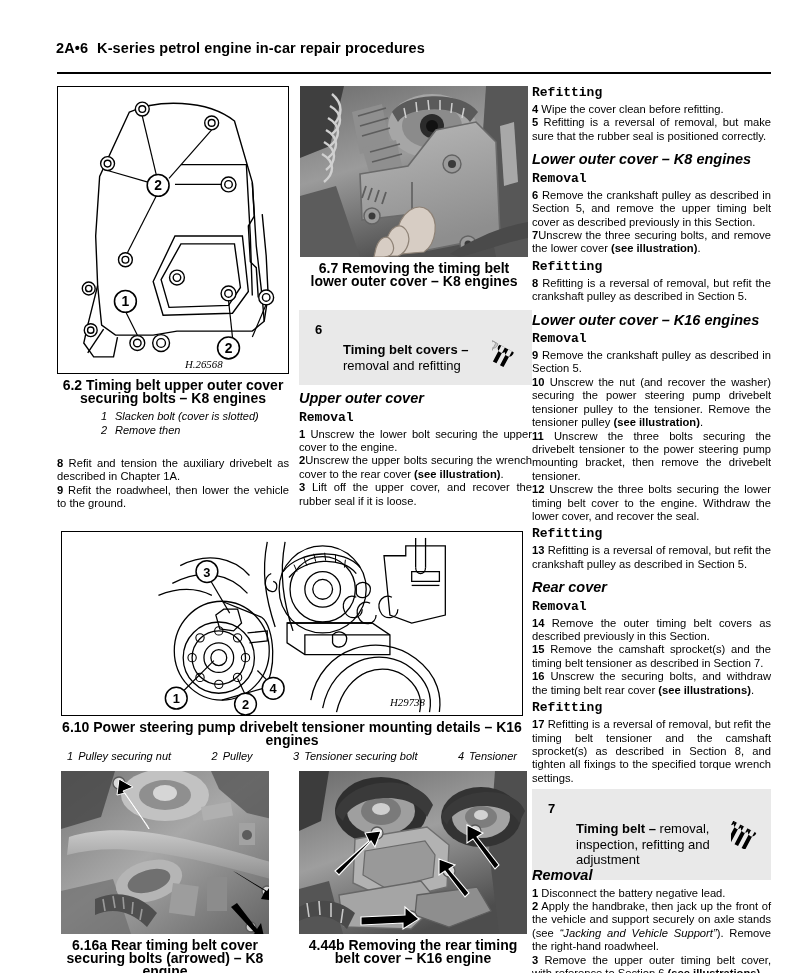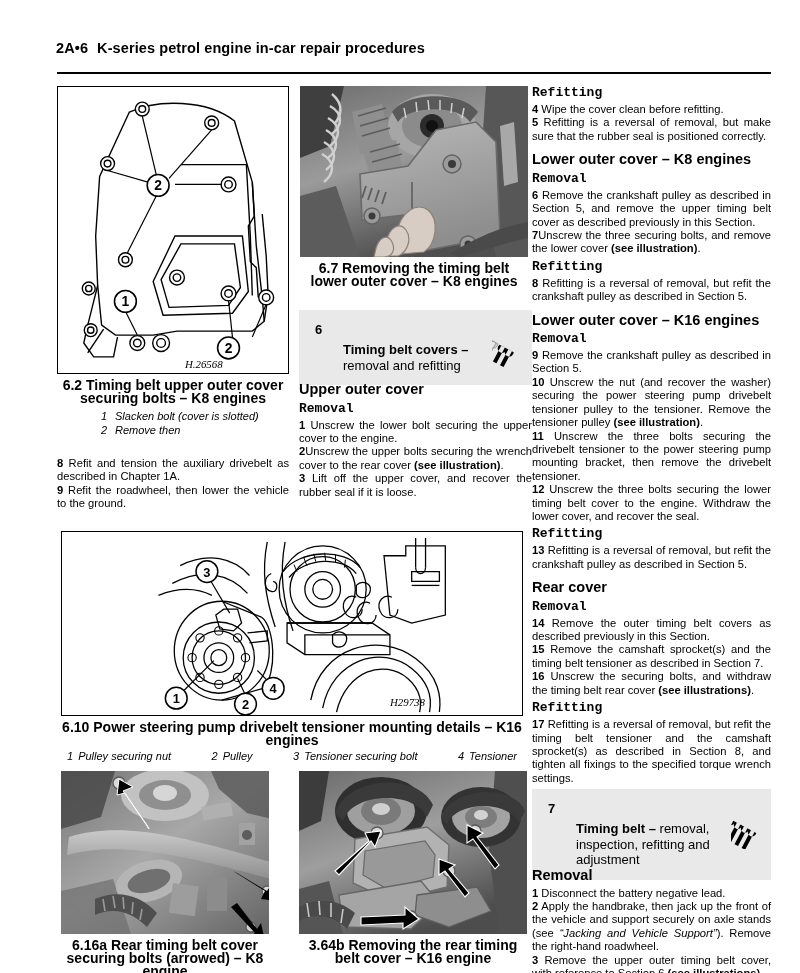--- a/index.html
+++ b/index.html
@@ -51,20 +51,21 @@
   }
   .body-text + .body-text { margin-top: 0; }
   .num { font-weight: bold; }
   .bold { font-weight: bold; }
   .ital { font-style: italic; }
 
   
   h3.sub-head {
     font-size: 14.5px;
     font-weight: bold;
+    font-style: italic;
     margin: 9px 0 3px 0;
     line-height: 15.5px;
   }
   h4.min-head {
     font-size: 13px;
     font-weight: bold;
     margin: 4px 0 3px 0;
     line-height: 14px;
     font-family: Liberation Mono, monospace;
   }
@@ -519,21 +520,21 @@
         </g>
         <g fill="#000">
           <path d="M-6,20 L12,20 L12,24 L-6,24 Z M12,18 a4.5,4.5 0 1,0 0,8 Z"></path>
           <path d="M-6,28 L12,28 L12,32 L-6,32 Z M12,26 a4.5,4.5 0 1,0 0,8 Z"></path>
         </g>
       </g>
     </svg>
   </div>
 </div>
 
-<div style="position:absolute; left:299px; top:373px; width:233px;">
+<div style="position:absolute; left:299px; top:382px; width:233px;">
   <h3 class="sub-head">Upper outer cover</h3>
   <h4 class="min-head">Removal</h4>
   <p class="body-text">
     <span class="num">1</span>
     <span>Unscrew the lower bolt securing the upper cover to the engine.</span>
   </p>
   <p class="body-text">
     <span class="num">2</span><span>Unscrew the upper bolts securing the wrench cover to the rear cover </span><span class="bold">(see illustration)</span><span>.</span>
   </p>
   <p class="body-text">
@@ -593,21 +594,21 @@
       <circle cx="112" cy="146" r="6" fill="#d4d4d4" stroke="#585858" stroke-width="1.3"></circle>
 
       <g fill="#000" stroke="#ffffff" stroke-width="1.1">
         <path d="M36,100 L70,70 L66,62 L82,60 L76,76 L72,70 L40,104 Z"></path>
         <path d="M196,98 L174,68 L168,72 L168,54 L184,62 L178,66 L200,94 Z"></path>
         <path d="M166,126 L146,100 L140,104 L140,88 L156,94 L150,98 L170,122 Z"></path>
         <path d="M62,146 L106,144 L106,136 L120,148 L104,158 L104,152 L62,154 Z"></path>
       </g>
     </svg>
   </div>
-  <div class="caption">3.64b  Removing the rear timing belt cover – K16 engine</div>
+  <div class="caption">4.44b  Removing the rear timing belt cover – K16 engine</div>
 </div>
 
 <div class="col col-right">
 
   <h4 class="min-head" style="margin-top:0;">Refitting</h4>
   <p class="body-text">
     <span class="num">4</span>
     <span>Wipe the cover clean before refitting.</span>
   </p>
   <p class="body-text">

